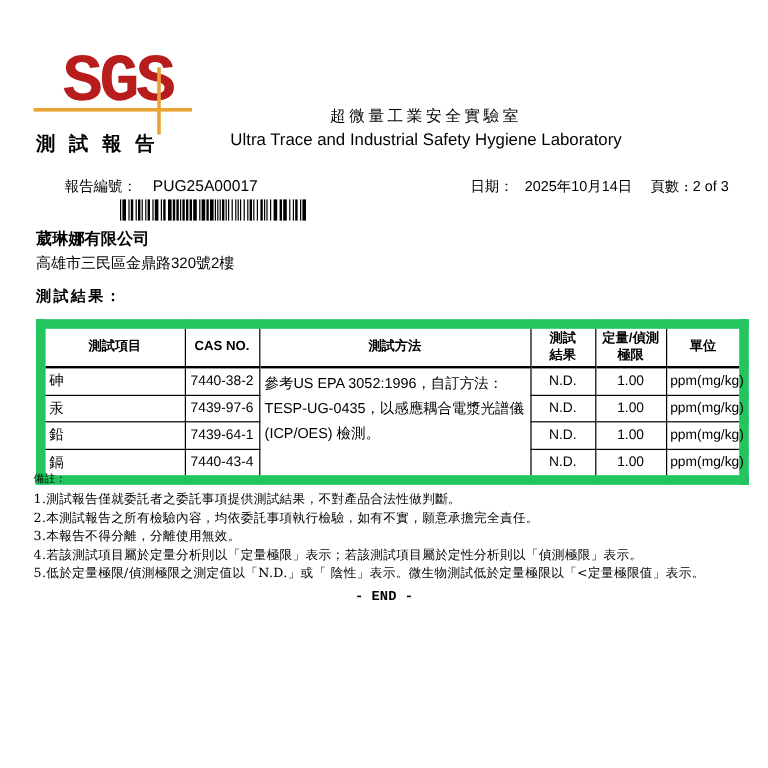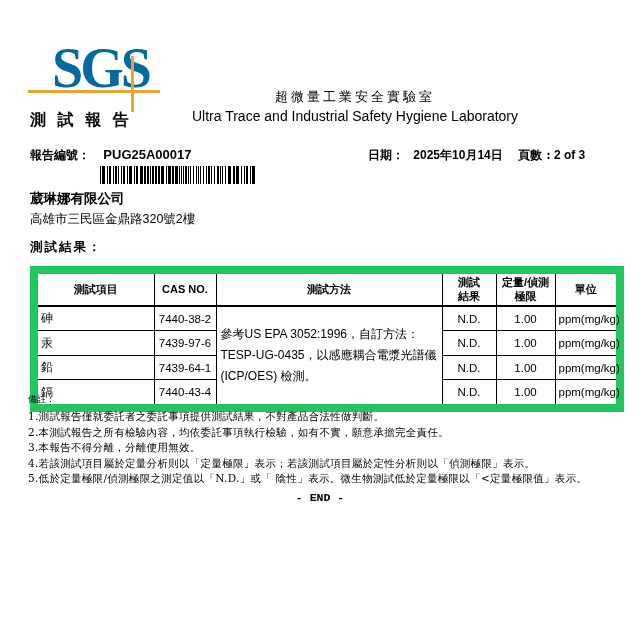--- a/index.html
+++ b/index.html
@@ -3,41 +3,41 @@
 <meta charset="utf-8">
 <style>
   html,body{margin:0;padding:0;background:#e8e8e8;}
   .page{
     position:relative;width:640px;height:640px;margin:0 auto;background:#ffffff;
     font-family:"Liberation Sans",sans-serif;color:#000;overflow:hidden;
   }
   
   .sgs-logo{
     position:absolute;left:52px;top:44px;
-    font-family:Liberation Serif, serif;font-weight:bold;
-    font-size:56px;line-height:48px;letter-spacing:-3px;color:#0369a1;
+    font-family:Liberation Mono, monospace;font-weight:bold;
+    font-size:56px;line-height:48px;letter-spacing:-3px;color:#b91c1c;
   }
   .orange-h{position:absolute;left:28px;top:90px;width:132px;height:3px;background:#e9a335;}
   .orange-v{position:absolute;left:131px;top:56px;width:3px;height:56px;background:#e9a335;}
   .report-title{
     position:absolute;left:30px;top:110px;
     font-size:16px;font-weight:bold;letter-spacing:3px;
     font-family:"DejaVu Serif","Liberation Serif",serif;
   }
   .lab-zh{
     position:absolute;left:165px;top:88px;width:380px;text-align:center;
     font-family:"DejaVu Serif","Liberation Serif",serif;
     font-size:13px;letter-spacing:3px;
   }
   .lab-en{
     position:absolute;left:120px;top:108px;width:470px;text-align:center;
     font-size:14px;
   }
   
-  .info{position:absolute;top:147px;font-size:12px;font-weight:bold;white-space:nowrap;}
+  .info{position:absolute;top:147px;font-size:12px;font-weight:normal;white-space:nowrap;margin-left:24px;}
   .info .lbl{font-family:"DejaVu Serif","Liberation Serif",serif;}
   .i-reportno{left:30px;}
   .i-reportno .val{font-size:13px;margin-left:10px;}
   .i-date{left:368px;}
   .i-date .val{margin-left:6px;}
   .i-pages{left:518px;}
   .barcode{
     position:absolute;left:100px;top:166px;width:182px;height:18px;
     overflow:hidden;white-space:nowrap;font-size:0;
   }
@@ -59,21 +59,21 @@
     border:1.5px solid #000;padding:1px 3px;text-align:center;vertical-align:middle;
   }
   .results-table{border:8px solid #22c55e;}
   .results-table th{
     border-bottom:2px solid #000;height:29px;
     font-size:11px;font-weight:bold;white-space:pre-line;line-height:1.25;
   }
   .results-table td{height:19.5px;}
   .results-table td.item{text-align:left;padding-left:3px;font-size:12px;}
   .results-table td.method{
-    text-align:left;vertical-align:top;padding:17px 4px;
+    text-align:left;vertical-align:top;padding:2px 4px;
     font-size:12px;line-height:1.75;
   }
   
   .notes{position:absolute;left:28px;top:393px;width:588px;
     font-family:"DejaVu Serif","Liberation Serif",serif;}
   .notes-label{font-size:9px;margin-bottom:3px;}
   .note-item{font-size:10.5px;line-height:15.5px;letter-spacing:0.3px;}
   .note-item:first-of-type{font-size:13.5px;line-height:18px;margin-bottom:5px;letter-spacing:1px;}
   .end-mark{position:absolute;left:0;top:491px;width:640px;text-align:center;
     font-size:11.5px;font-weight:bold;font-family:Liberation Mono, monospace;}

